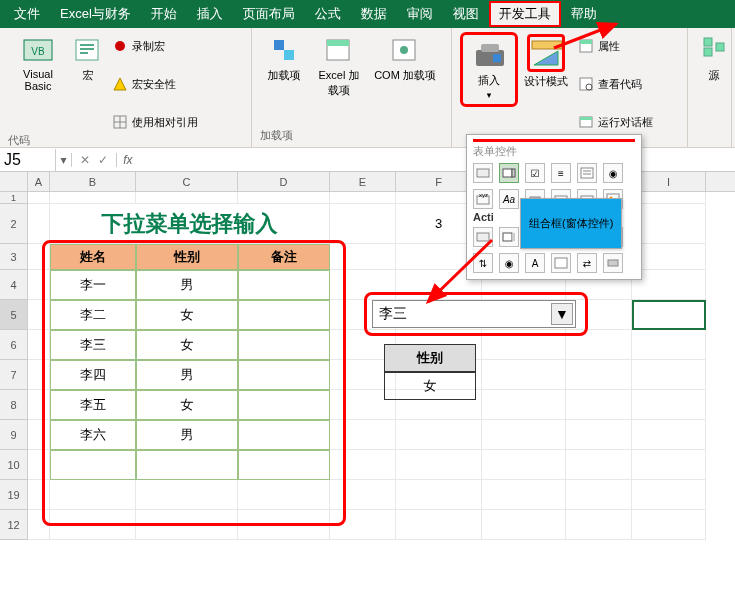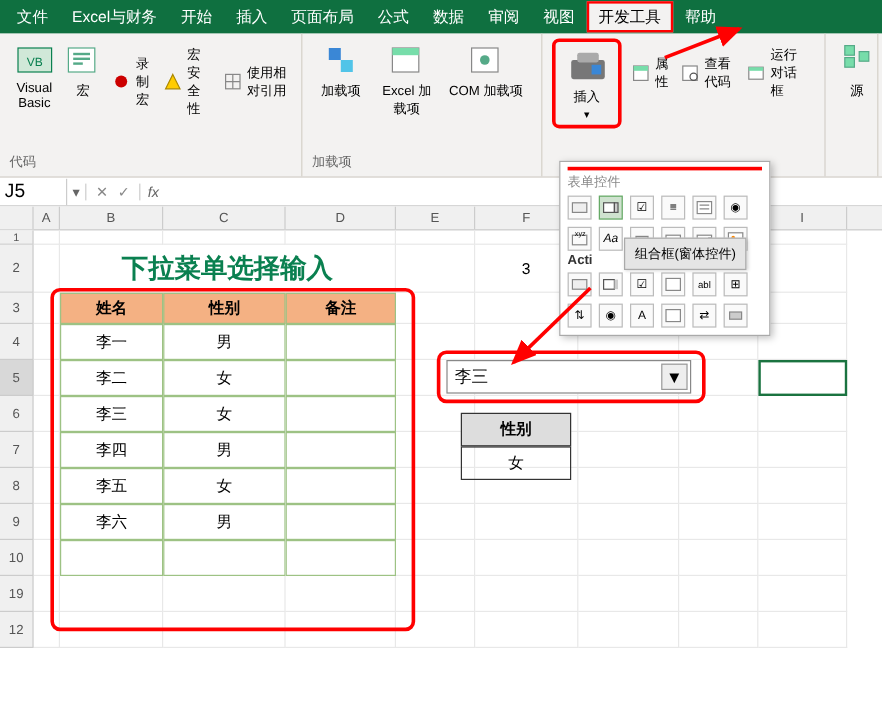--- a/index.html
+++ b/index.html
@@ -13,21 +13,21 @@
     
     
     .ribbon { background: #f3f2f1; height: 120px; border-bottom: 1px solid #d4d0c8; display: flex; position: relative; }
     .ribbon-group { border-right: 1px solid #d4d0c8; padding: 4px 8px; display: flex; flex-direction: column; justify-content: space-between; }
     .ribbon-group-label { font-size: 11px; color: #666; height: 16px; line-height: 16px; }
     .ribbon-group-content { flex: 1; display: flex; align-items: flex-start; gap: 4px; }
     
     .big-btn { display: flex; flex-direction: column; align-items: center; gap: 2px; padding: 2px; cursor: pointer; width: 48px; text-align: center; font-size: 11px; }
     .big-btn .icon-box { width: 32px; height: 32px; display: flex; align-items: center; justify-content: center; }
     
-    .small-btn-col { display: flex; flex-direction: row; gap: 2px; }
+    .small-btn-col { display: flex; flex-direction: column; gap: 18px; }
     .small-btn { display: flex; align-items: center; gap: 4px; padding: 2px 4px; cursor: pointer; font-size: 11px; }
     .small-icon { width: 16px; height: 16px; display: inline-block; }
     
     .insert-highlight { border: 3px solid red; border-radius: 6px; padding: 2px; }
     .design-highlight { border: 3px solid red; border-radius: 4px; padding: 0; }
     
     
     .formula-bar { height: 24px; border-bottom: 1px solid #ccc; display: flex; align-items: center; background: #fff; }
     .name-box { width: 56px; border-right: 1px solid #ccc; padding: 2px 4px; font-size: 16px; }
     .name-box-arrow { width: 16px; text-align: center; color: #666; border-right: 1px solid #ccc; }
@@ -74,21 +74,21 @@
     .mini-table .mtr { display: flex; }
     .mini-table .mtc { width: 92px; height: 28px; border: 1px solid #333; display: flex; align-items: center; justify-content: center; font-size: 13px; }
     .mini-table .mth { background: #ddd; font-weight: bold; }
     
     
     .popup { position: absolute; left: 466px; top: 134px; width: 176px; background: #fff; border: 1px solid #aaa; box-shadow: 2px 2px 6px rgba(0,0,0,0.25); padding: 6px; z-index: 20; }
     .popup-title { font-size: 11px; color: #888; margin: 2px 0 4px; }
     .popup-grid { display: flex; flex-wrap: wrap; gap: 6px; }
     .popup-item { width: 20px; height: 20px; border: 1px solid #bbb; background: #fafafa; display: flex; align-items: center; justify-content: center; font-size: 10px; cursor: pointer; }
     .popup-item.highlight { background: #cfe2cf; border: 1px solid #6a6; }
-    .tooltip { position: absolute; left: 520px; top: 198px; background: #e5e5e5; border: 1px solid #aaa; padding: 5px 8px; font-size: 11px; white-space: nowrap; z-index: 25; box-shadow: 1px 1px 3px rgba(0,0,0,.2);}
+    .tooltip { position: absolute; left: 520px; top: 198px; background: #0ea5e9; border: 1px solid #aaa; padding: 17px 8px; font-size: 11px; white-space: nowrap; z-index: 25; box-shadow: 1px 1px 3px rgba(0,0,0,.2);}
     
     
     .arrow { position: absolute; z-index: 30; pointer-events: none; }
   </style>
 </head>
 <body>
 
 <div class="tab-bar">
   <div class="tab">文件</div>
   <div class="tab">Excel与财务</div>
@@ -193,20 +193,31 @@
               <svg width="34" height="30">
                 <rect x="3" y="10" width="28" height="16" fill="#777" rx="2"></rect>
                 <rect x="8" y="4" width="18" height="8" fill="#aaa" rx="2"></rect>
                 <rect x="20" y="14" width="8" height="8" fill="#3a87d6"></rect>
               </svg>
             </div>
           <span>插入</span>
           <span style="font-size:9px;">▾</span>
         </div>
       </div>
+      <div class="big-btn">
+        <div class="design-highlight">
+          <div class="icon-box">
+              <svg width="34" height="28">
+                <rect x="2" y="2" width="30" height="8" fill="#f4c860" stroke="#b08020"></rect>
+                <polygon points="4,26 28,26 28,12" fill="#6aa0e0" stroke="#2a5"></polygon>
+              </svg>
+            </div>
+        </div>
+        <span>设计模式</span>
+      </div>
       <div class="small-btn-col" style="margin-top:4px;">
         <div class="small-btn">
           <span class="small-icon"><svg width="16" height="16">
                 <rect x="2" y="2" width="12" height="12" fill="#fff" stroke="#888"></rect>
                 <rect x="2" y="2" width="12" height="4" fill="#7da"></rect>
               </svg></span>
           <span>属性</span>
         </div>
         <div class="small-btn">
           <span class="small-icon"><svg width="16" height="16">

